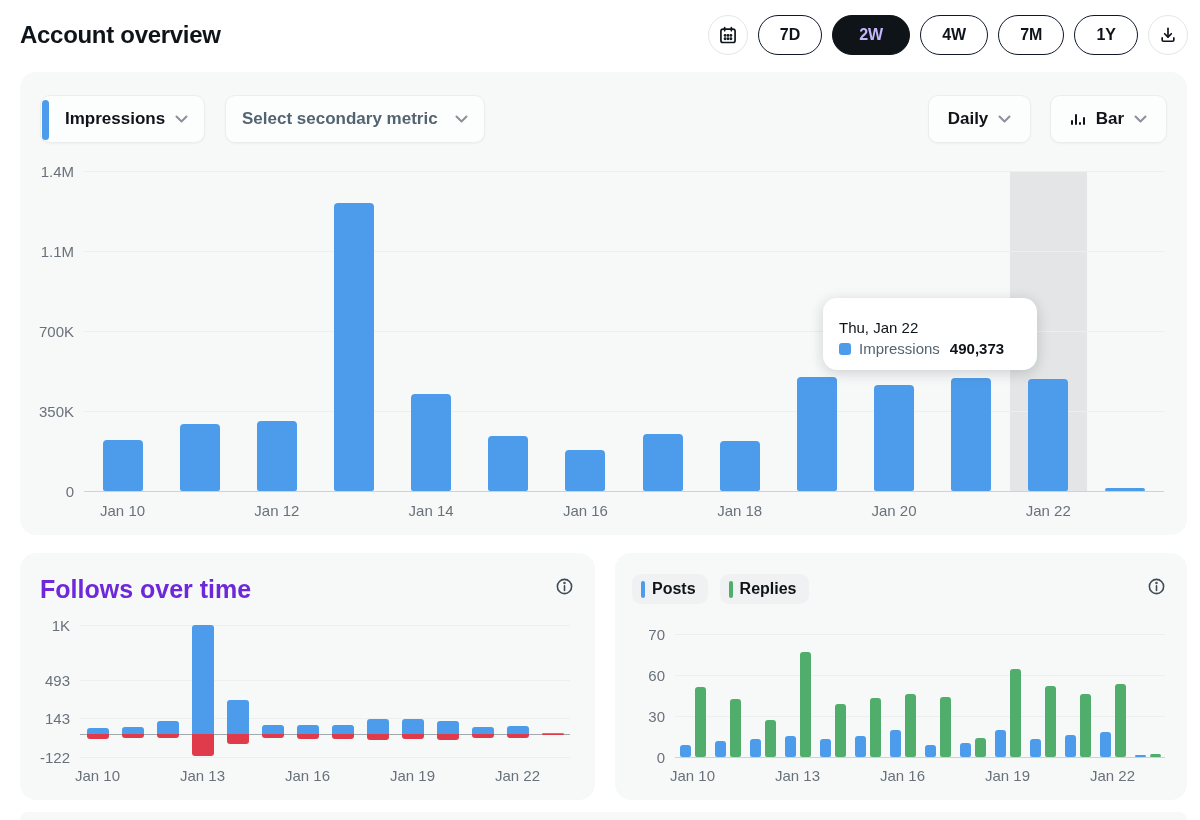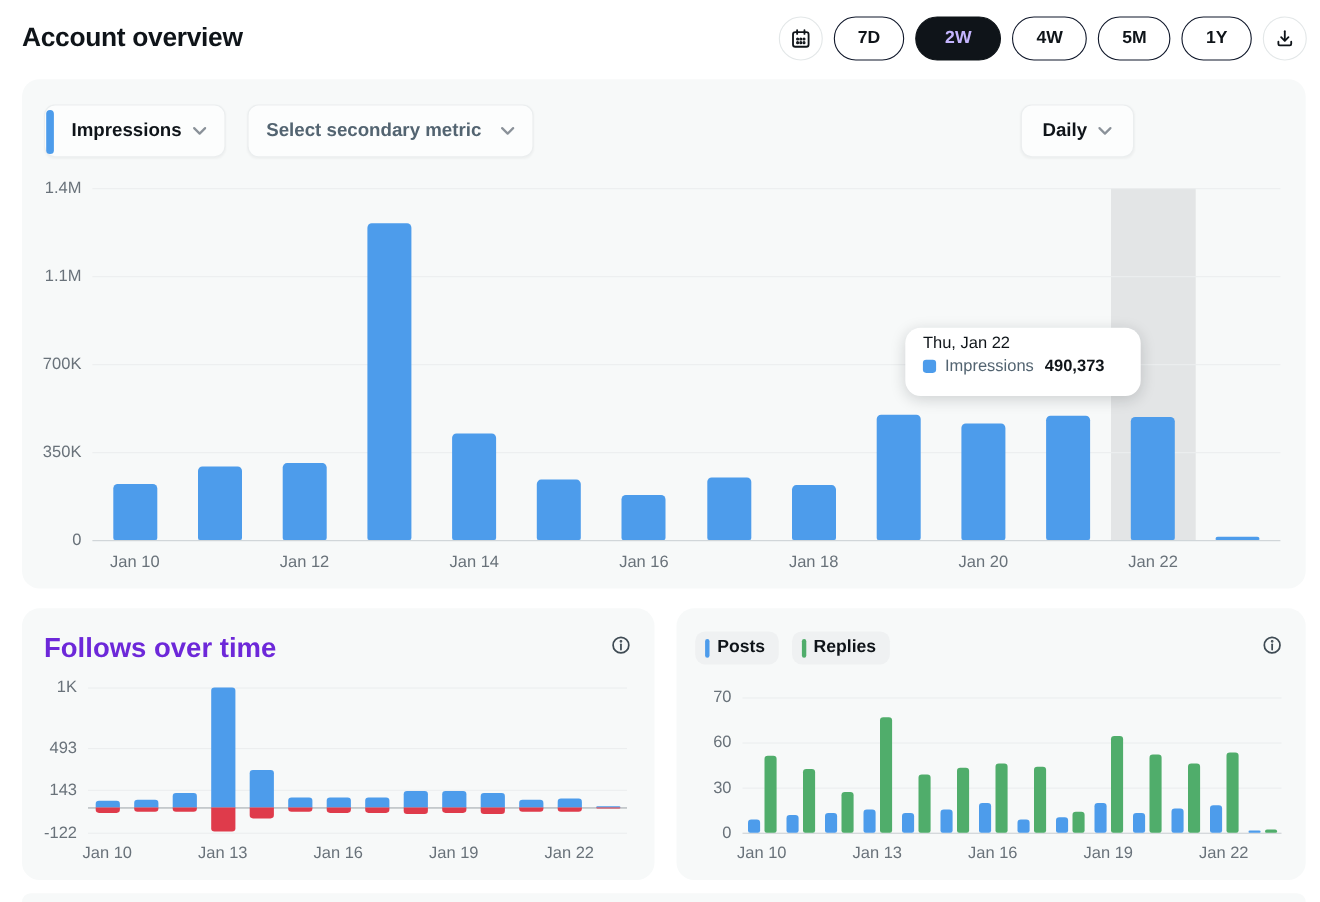--- a/index.html
+++ b/index.html
@@ -59,23 +59,23 @@
   .gridline { position:absolute; height:1px; background:#eceeef; }
   .gridline.baseline { background:#cdd2d5; }
   .gridline.zeroline { background:#a3aaae; }
   .ylabel { position:absolute; font-size:15px; color:#69727a; text-align:right; width:52px; transform:translateY(-50%); }
   .xlabel { position:absolute; font-size:15px; color:#69727a; text-align:center; width:70px; transform:translateX(-50%); }
   .bar { position:absolute; }
   .hl-band { position:absolute; background:#e3e5e6; }
 
   
   .tooltip {
-    position:absolute; left:803px; top:226px; width:214px; height:62px;
+    position:absolute; left:803px; top:226px; width:214px; height:72px;
     background:#fff; border-radius:14px; box-shadow:0 3px 14px rgba(15,20,25,0.18);
-    padding:5px 16px 10px; z-index:5;
+    padding:21px 16px 10px; z-index:5;
   }
   .tooltip-title { font-size:15px; color:#0f1419; margin-bottom:4px; }
   .tooltip-row { display:flex; align-items:center; gap:8px; }
   .tooltip-swatch { width:12px; height:12px; border-radius:3px; background:#4d9ceb; flex:none; }
   .tooltip-series { font-size:15px; color:#536471; }
   .tooltip-value { font-size:15px; font-weight:700; color:#0f1419; margin-left:2px; }
 
   
   .card-title { position:absolute; left:20px; top:22px; font-size:25px; font-weight:700; color:#6d28d9; }
   .info-btn { position:absolute; right:20px; top:22px; width:22px; height:22px; display:flex; align-items:center; justify-content:center; cursor:pointer; background:none; border:none; }
@@ -107,21 +107,21 @@
             <circle cx="8.5" cy="16.5" r="0.7" fill="#0f1419"></circle>
               <circle cx="12" cy="16.5" r="0.7" fill="#0f1419"></circle>
               <circle cx="15.5" cy="16.5" r="0.7" fill="#0f1419"></circle>
           </svg>
         </span>
       </button>
       <span id="range-buttons" style="display:flex; gap:10px;">
           <button class="pill">7D</button>
           <button class="pill selected">2W</button>
           <button class="pill">4W</button>
-          <button class="pill">5M</button>
+          <button class="pill">7M</button>
           <button class="pill">1Y</button>
         </span>
       <button class="icon-btn">
         <span style="display:flex">
           <svg width="20" height="20" viewBox="0 0 24 24" fill="none" stroke="#0f1419" stroke-width="2" stroke-linecap="round" stroke-linejoin="round">
             <path d="M12 4v10"></path>
               <path d="M8 10.5l4 4 4-4"></path>
               <path d="M5 15.5v2.5a1.5 1.5 0 0 0 1.5 1.5h11a1.5 1.5 0 0 0 1.5-1.5v-2.5"></path>
           </svg>
         </span>
@@ -152,20 +152,36 @@
 
     <div class="dropdown dd-secondary">
       <span class="dd-label muted">Select secondary metric</span>
       <span style="display:flex;margin-left:auto">
         <svg width="13" height="8" viewBox="0 0 13 8" fill="none" stroke="#8a9199" stroke-width="2" stroke-linecap="round" stroke-linejoin="round">
             <path d="M1.5 1.5l5 5 5-5"></path>
           </svg>
       </span>
     </div>
 
+    <div class="dropdown dd-bar">
+      <span style="display:flex">
+        <svg width="16" height="16" viewBox="0 0 16 16" fill="#0f1419">
+          <rect x="1" y="9" width="2" height="5" rx="1"></rect>
+          <rect x="5" y="3" width="2" height="11" rx="1"></rect>
+          <rect x="9" y="11" width="2" height="3" rx="1"></rect>
+          <rect x="13" y="6" width="2" height="8" rx="1"></rect>
+        </svg>
+      </span>
+      <span class="dd-label">Bar</span>
+      <span style="display:flex">
+        <svg width="13" height="8" viewBox="0 0 13 8" fill="none" stroke="#8a9199" stroke-width="2" stroke-linecap="round" stroke-linejoin="round">
+            <path d="M1.5 1.5l5 5 5-5"></path>
+          </svg>
+      </span>
+    </div>
 
     <div id="impressions-plot" class="plot" style="left:0;top:0;width:1167px;height:463px;">
         <div class="hl-band" style="left: 989.714px; top: 99px; width: 77.1429px; height: 320px;"></div>
         <div class="gridline baseline" style="left: 64px; top: 419px; width: 1080px;"></div>
         <div class="ylabel" style="left: 2px; top: 419px;">0</div>
         <div class="gridline" style="left: 64px; top: 339px; width: 1080px;"></div>
         <div class="ylabel" style="left: 2px; top: 339px;">350K</div>
         <div class="gridline" style="left: 64px; top: 259px; width: 1080px;"></div>
         <div class="ylabel" style="left: 2px; top: 259px;">700K</div>
         <div class="gridline" style="left: 64px; top: 179px; width: 1080px;"></div>

